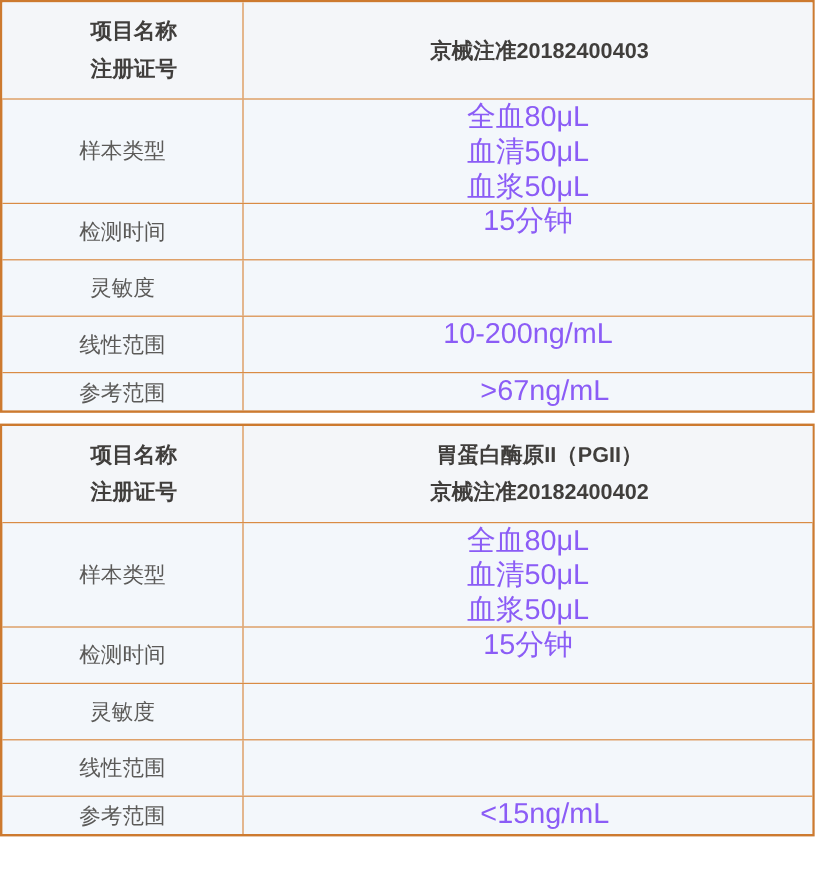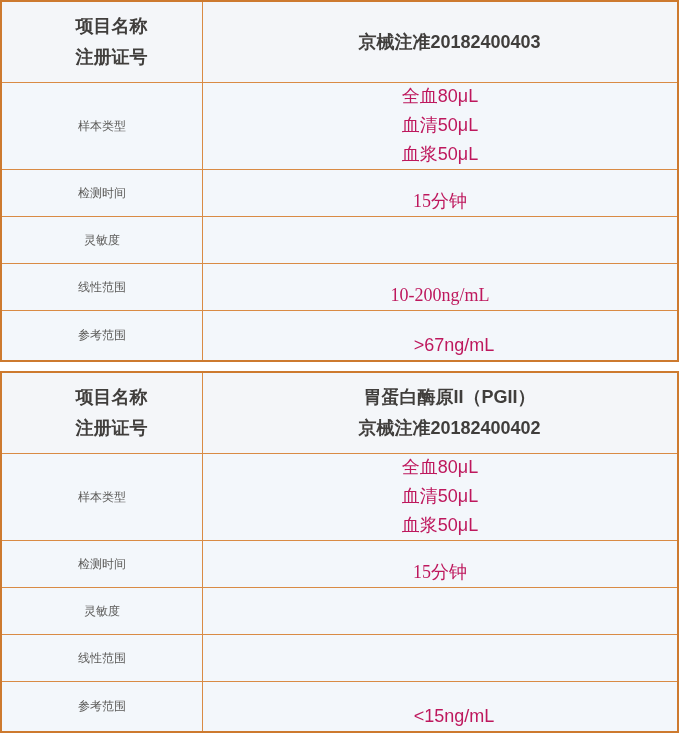--- a/index.html
+++ b/index.html
@@ -14,41 +14,41 @@
     border: 2px solid #cd7a2f;
     background: #f3f7fb;
   }
   .spec-table + .spec-table { margin-top: 9px; }
 
   .row { display: flex; border-top: 1px solid #d98b44; }
   .row:first-child { border-top: none; }
 
   .row-header { height: 80px; background: #f4f6f9; }
   .row-sample { height: 87px; }
-  .row-small  { height: 47px; font-family: Liberation Serif, serif; }
-  .row-last   { height: 50px; gap: 28px; }
+  .row-small  { height: 47px; }
+  .row-last   { height: 32px; gap: 28px; }
 
   .cell { display: flex; }
   .label-cell {
     width: 201px;
     flex: 0 0 201px;
     border-right: 1px solid #d98b44;
     align-items: center;
     justify-content: center;
-    font-size: 12px;
+    font-size: 18px;
     color: #5b5a58;
   }
   .value-cell {
     flex: 1 1 auto;
     flex-direction: column;
     align-items: center;
-    justify-content: flex-end;
-    font-size: 18px;
+    justify-content: space-between;
+    font-size: 24px;
     line-height: 29px;
-    color: #be185d;
+    color: #8b5cf6;
   }
   .row-header .cell {
     flex-direction: column;
     align-items: center;
     justify-content: center;
     padding-left: 19px;
     font-weight: bold;
     font-size: 18px;
     line-height: 31px;
     color: #403e3c;

